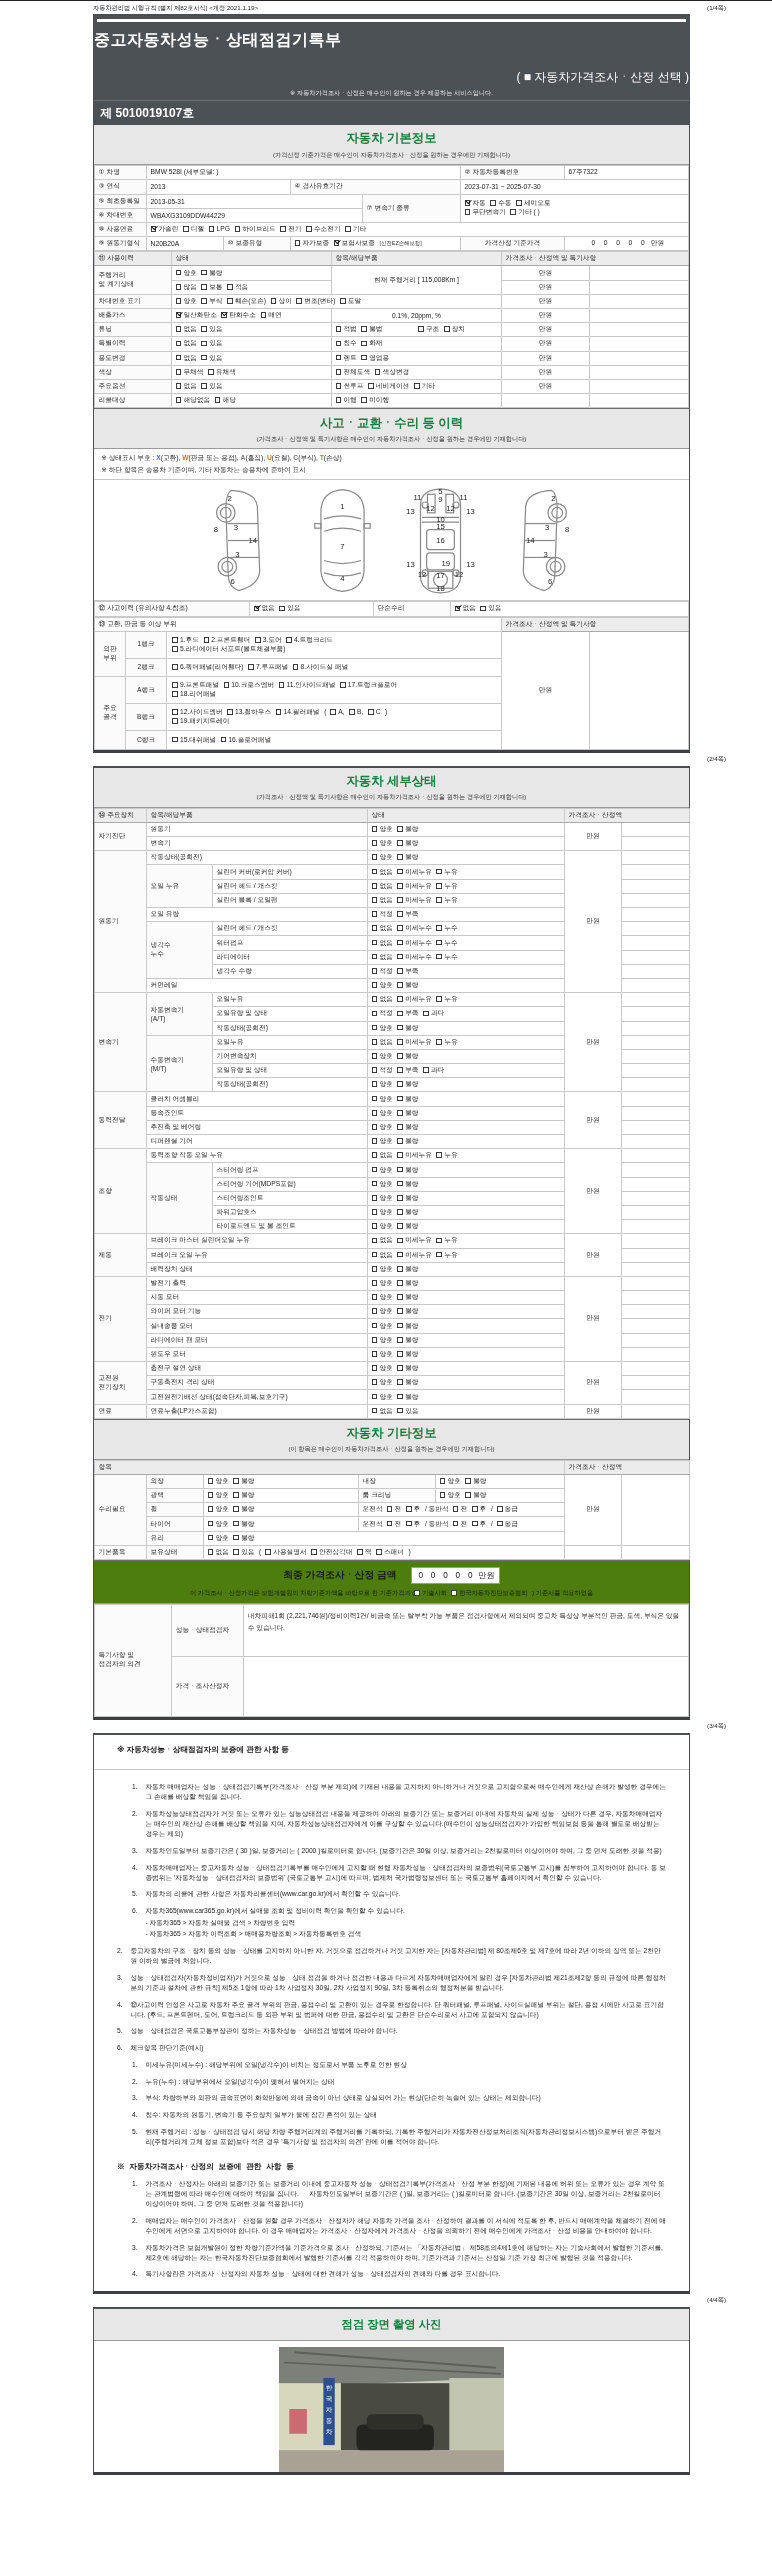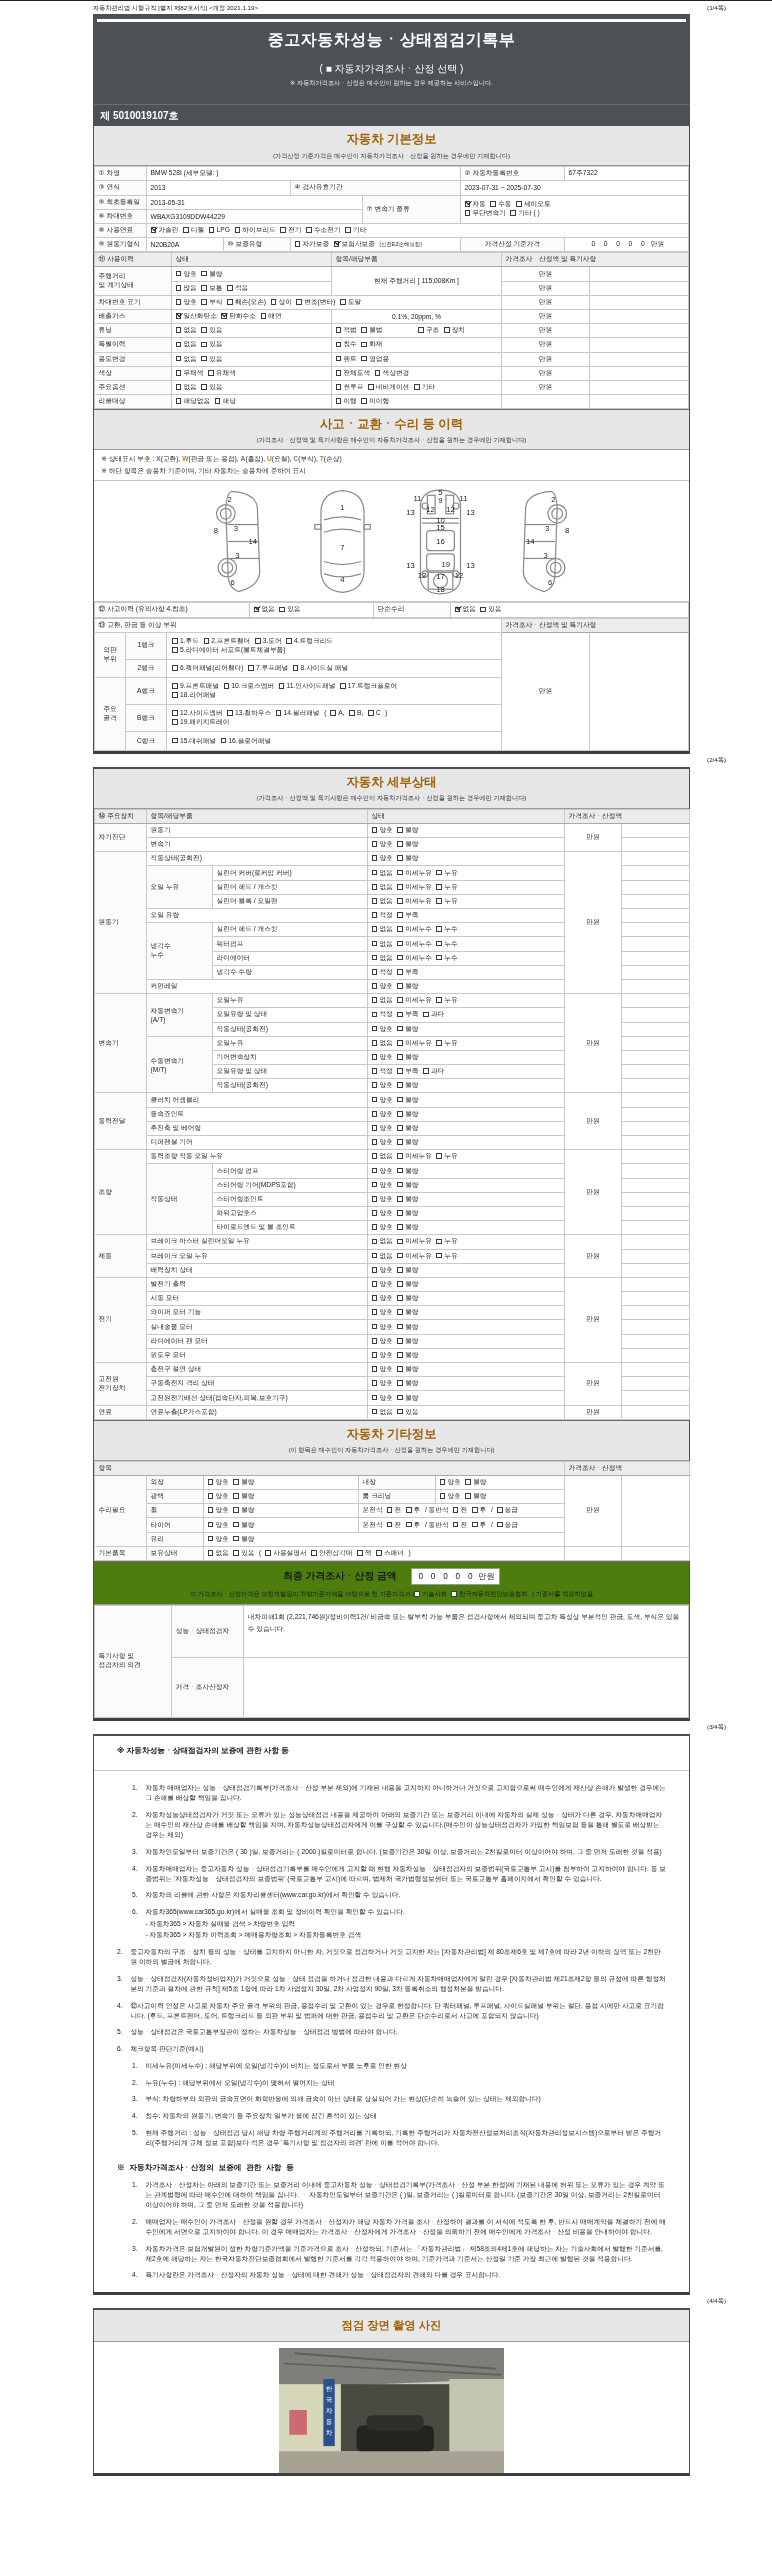--- a/index.html
+++ b/index.html
@@ -6,27 +6,27 @@
   body{width:773px;height:2576px;overflow:hidden;background:#fff;
        font-family:"Liberation Sans","DejaVu Sans",sans-serif;color:#1a1a1a;border-top:1px solid #222}
   .col{margin-left:93px;width:597px}
   .meta-row{display:flex;justify-content:space-between;font-size:6.2px;color:#222;padding:2.6px 0 1.5px 0}
   .meta-row .right{margin-right:-36px}
   .marker{text-align:right;font-size:6.2px;color:#222;padding:2.1px 0;margin-right:-36px}
   .page{border:1.5px solid #4a4e53;border-top-width:2.6px;border-bottom:3.6px solid #3c3f43;background:#fff}
   
   .titlebox{background:#4c5156;color:#fff;padding:3.1px 0 0 0}
   .stripe{height:2.6px;background:#fff;margin:0 3.1px}
-  .t1{text-align:center;font-size:16px;font-weight:bold;letter-spacing:0.5px;margin-top:8.2px}
-  .t2{text-align:center;font-size:10px;margin-top:11px}
+  .t1{font-size:16px;font-weight:bold;letter-spacing:0.5px;margin-top:8.2px}
+  .t2{text-align:right;font-size:12px;margin-top:18px}
   .t3{text-align:center;font-size:6.2px;color:#e8e8e8;margin-top:2.6px}
-  .docno{font-size:10px;font-weight:bold;padding:4.1px 5.2px 3.6px 6.2px;border-top:0.5px solid #6a6f74;margin-top:16px}
+  .docno{font-size:12px;font-weight:bold;padding:4.1px 5.2px 3.6px 6.2px;border-top:0.5px solid #6a6f74;margin-top:2px}
   
   .sech{background:#e7e7e7;border-bottom:0.5px solid #9a9a9a;text-align:center;padding:5.2px 0 4.6px 0}
-  .sech .h{font-size:12.4px;font-weight:bold;color:#a16207}
+  .sech .h{font-size:12.4px;font-weight:bold;color:#15803d}
   .sech .s{font-size:6.2px;color:#333;margin-top:3.1px}
   
   table.f{width:100%;border-collapse:collapse;table-layout:fixed}
   table.f td,table.f th{border:0.5px solid #c9c9c9;padding:2.1px 3.6px;font-size:6.7px;text-align:left;
     vertical-align:middle;word-break:break-all;font-weight:normal}
   table.f .lab{background:#fbfbfb;color:#222}
   table.f .hd{background:#ececec;border-bottom:0.5px solid #a9a9a9}
   table.f .price{text-align:center;color:#222}
   table.f .ctr{text-align:center}
   .small{font-size:5.4px;color:#333}

